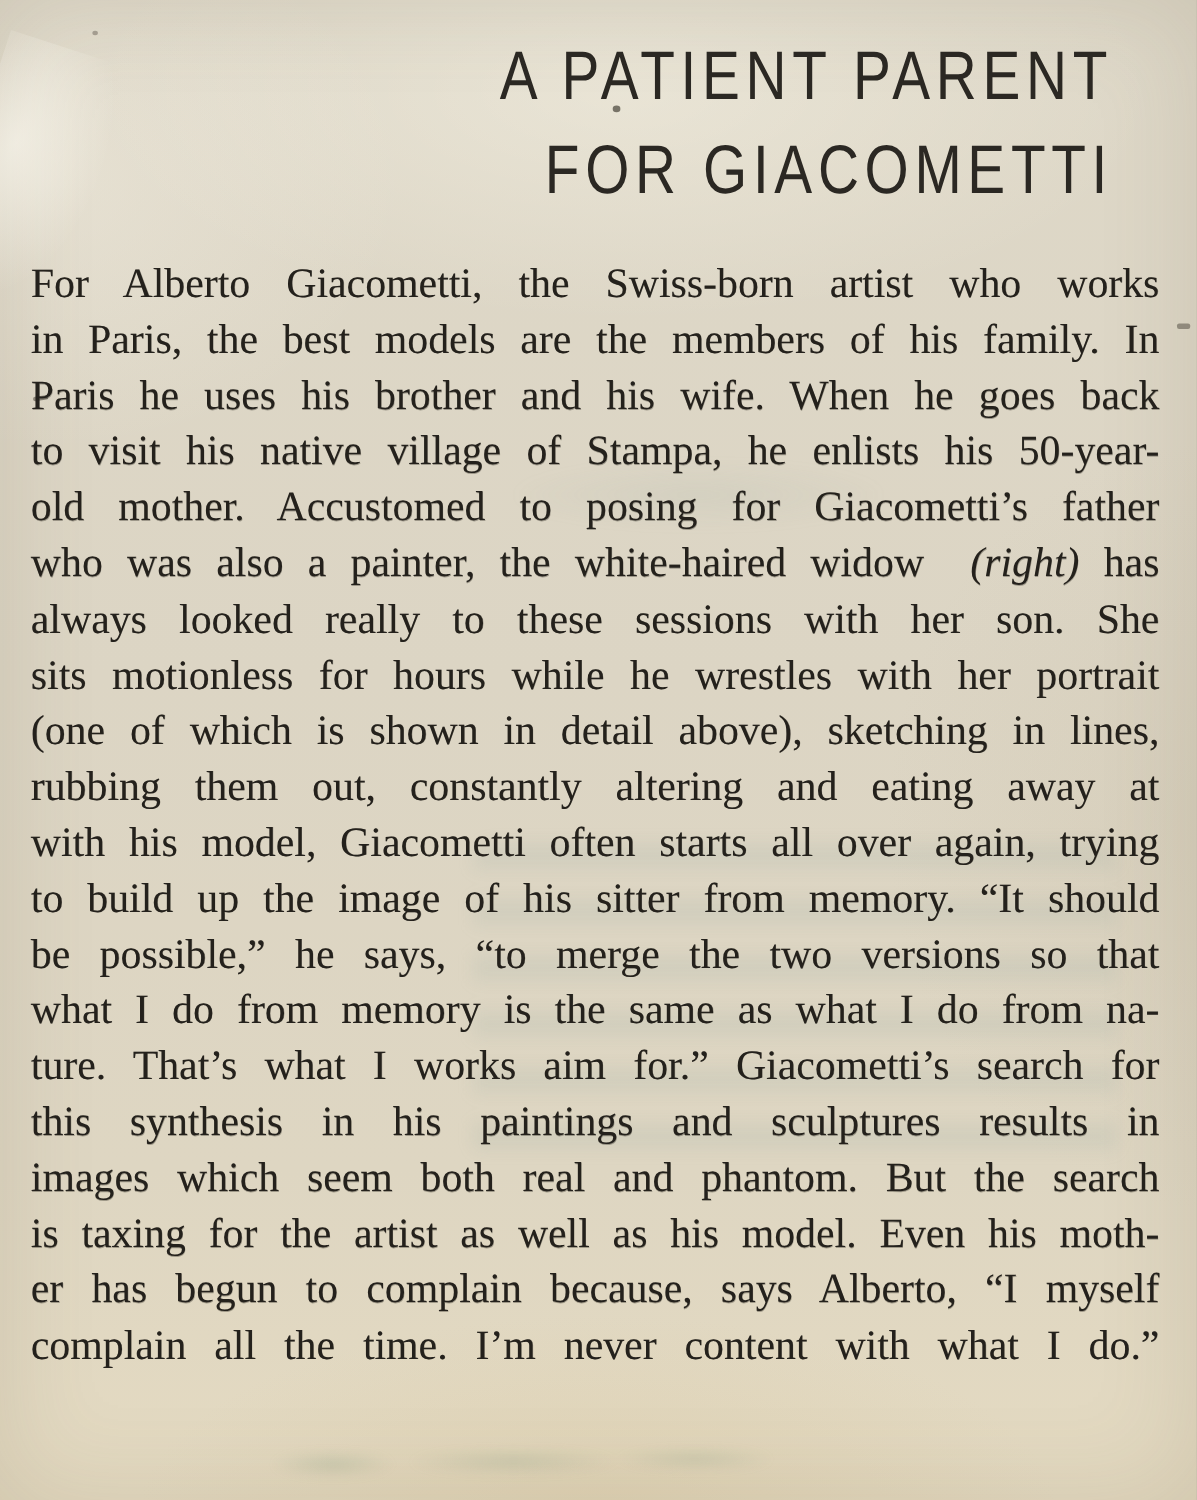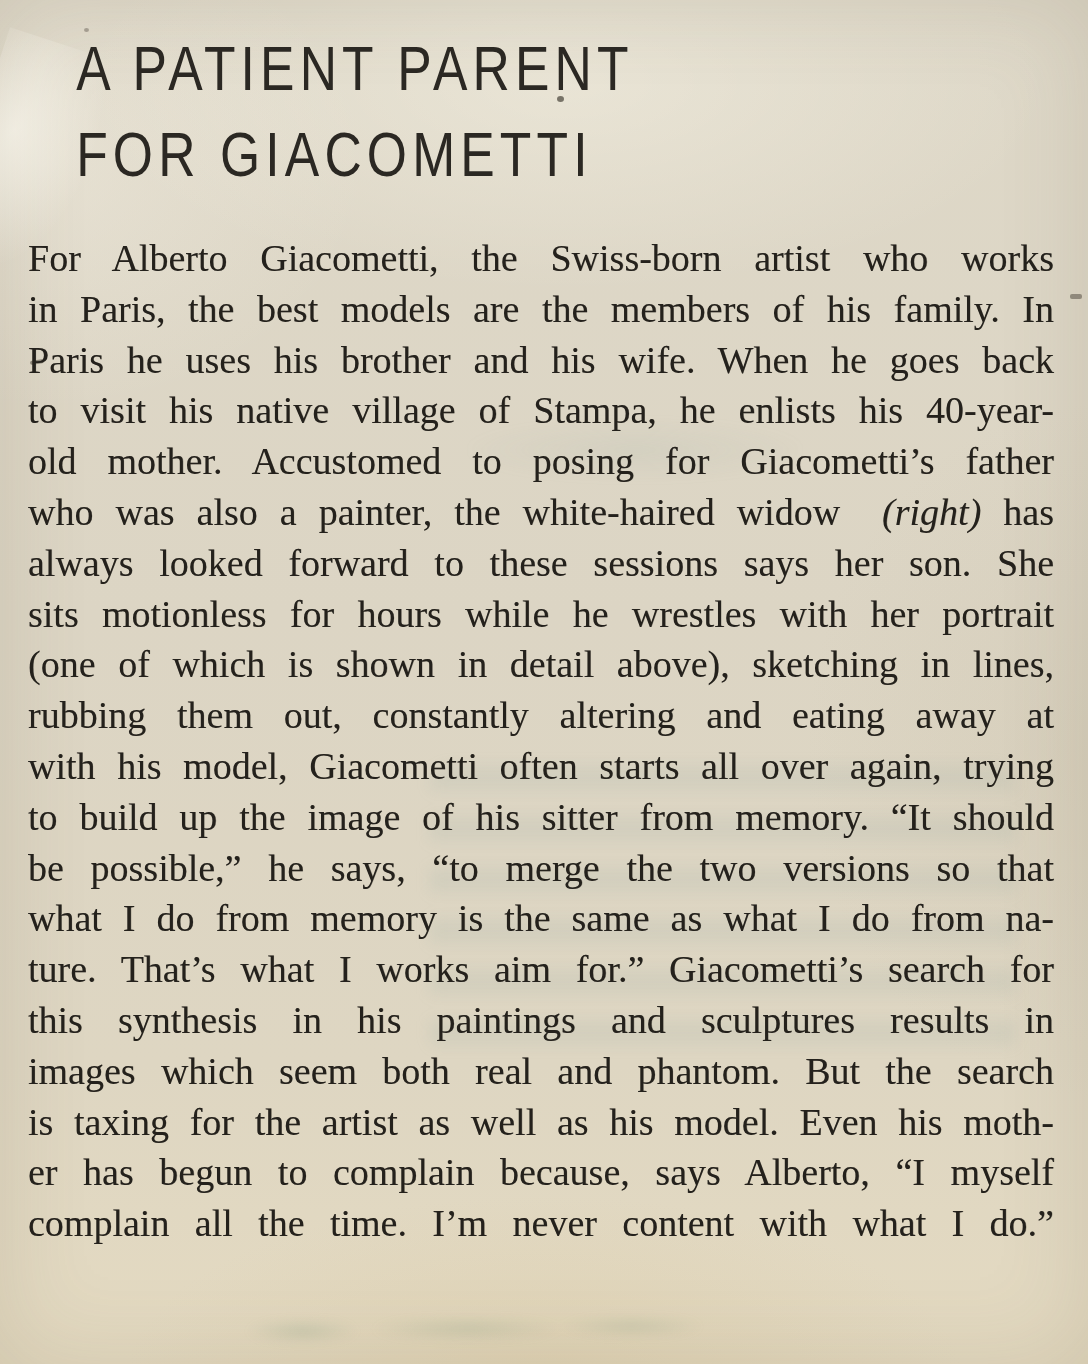--- a/index.html
+++ b/index.html
@@ -15,21 +15,21 @@
       radial-gradient(ellipse 600px 260px at 50% 101%, rgba(214,196,156,0.35), rgba(214,196,156,0) 70%),
       radial-gradient(ellipse 420px 500px at 101% 55%, rgba(198,188,165,0.25), rgba(198,188,165,0) 70%),
       linear-gradient(180deg, #ded8c8 0%, #dcd5c4 45%, #ded6c2 78%, #e4dac1 100%);
     box-shadow: inset 0 0 90px rgba(105,92,66,0.16);
     font-kerning: normal;
   }
   
   .title-block {
     position: absolute;
     top: 26px; left: 0; right: 0;
-    text-align: left;
+    text-align: right;
     color: #2b2823;
     font-family: "Liberation Sans", sans-serif;
     font-weight: 400;
   }
   .title-line {
     font-size: 60px;
     line-height: 86px;
     letter-spacing: 6px;
     transform: scaleX(0.86) scaleY(1.04);
     transform-origin: 50% 50%;
@@ -111,24 +111,24 @@
 
   <div class="title-block">
     <div class="title-line">A PATIENT PARENT</div>
     <div class="title-line">FOR GIACOMETTI</div>
   </div>
 
   <div class="article-body">
       <div class="line"><span>For Alberto Giacometti, the Swiss-born artist who works</span></div>
       <div class="line"><span>in Paris, the best models are the members of his family. In</span></div>
       <div class="line"><span>Paris he uses his brother and his wife. When he goes back</span></div>
-      <div class="line"><span>to visit his native village of Stampa, he enlists his 40-year-</span></div>
+      <div class="line"><span>to visit his native village of Stampa, he enlists his 50-year-</span></div>
       <div class="line"><span>old mother. Accustomed to posing for Giacometti’s father</span></div>
       <div class="line"><span>who was also a painter, the white-haired widow </span><span class="it">(right)</span><span> has</span></div>
-      <div class="line"><span>always looked forward to these sessions says her son. She</span></div>
+      <div class="line"><span>always looked really to these sessions with her son. She</span></div>
       <div class="line"><span>sits motionless for hours while he wrestles with her portrait</span></div>
       <div class="line"><span>(one of which is shown in detail above), sketching in lines,</span></div>
       <div class="line"><span>rubbing them out, constantly altering and eating away at</span></div>
       <div class="line"><span>with his model, Giacometti often starts all over again, trying</span></div>
       <div class="line"><span>to build up the image of his sitter from memory. “It should</span></div>
       <div class="line"><span>be possible,” he says, “to merge the two versions so that</span></div>
       <div class="line"><span>what I do from memory is the same as what I do from na-</span></div>
       <div class="line"><span>ture. That’s what I works aim for.” Giacometti’s search for</span></div>
       <div class="line"><span>this synthesis in his paintings and sculptures results in</span></div>
       <div class="line"><span>images which seem both real and phantom. But the search</span></div>

